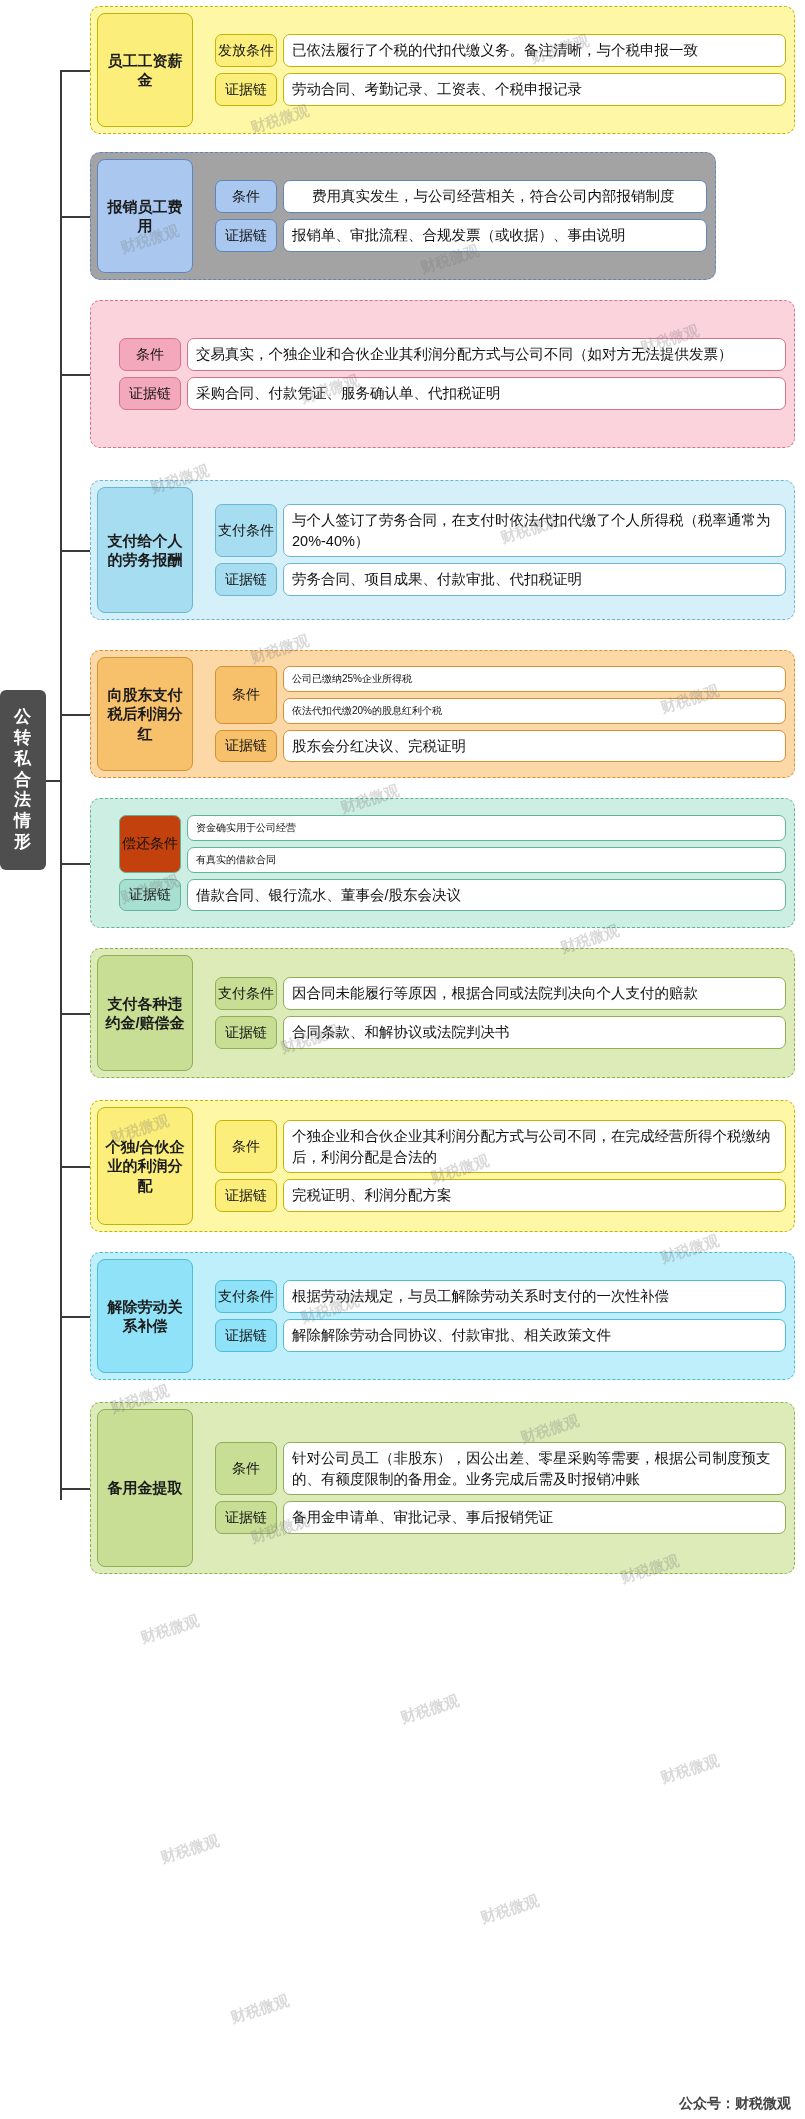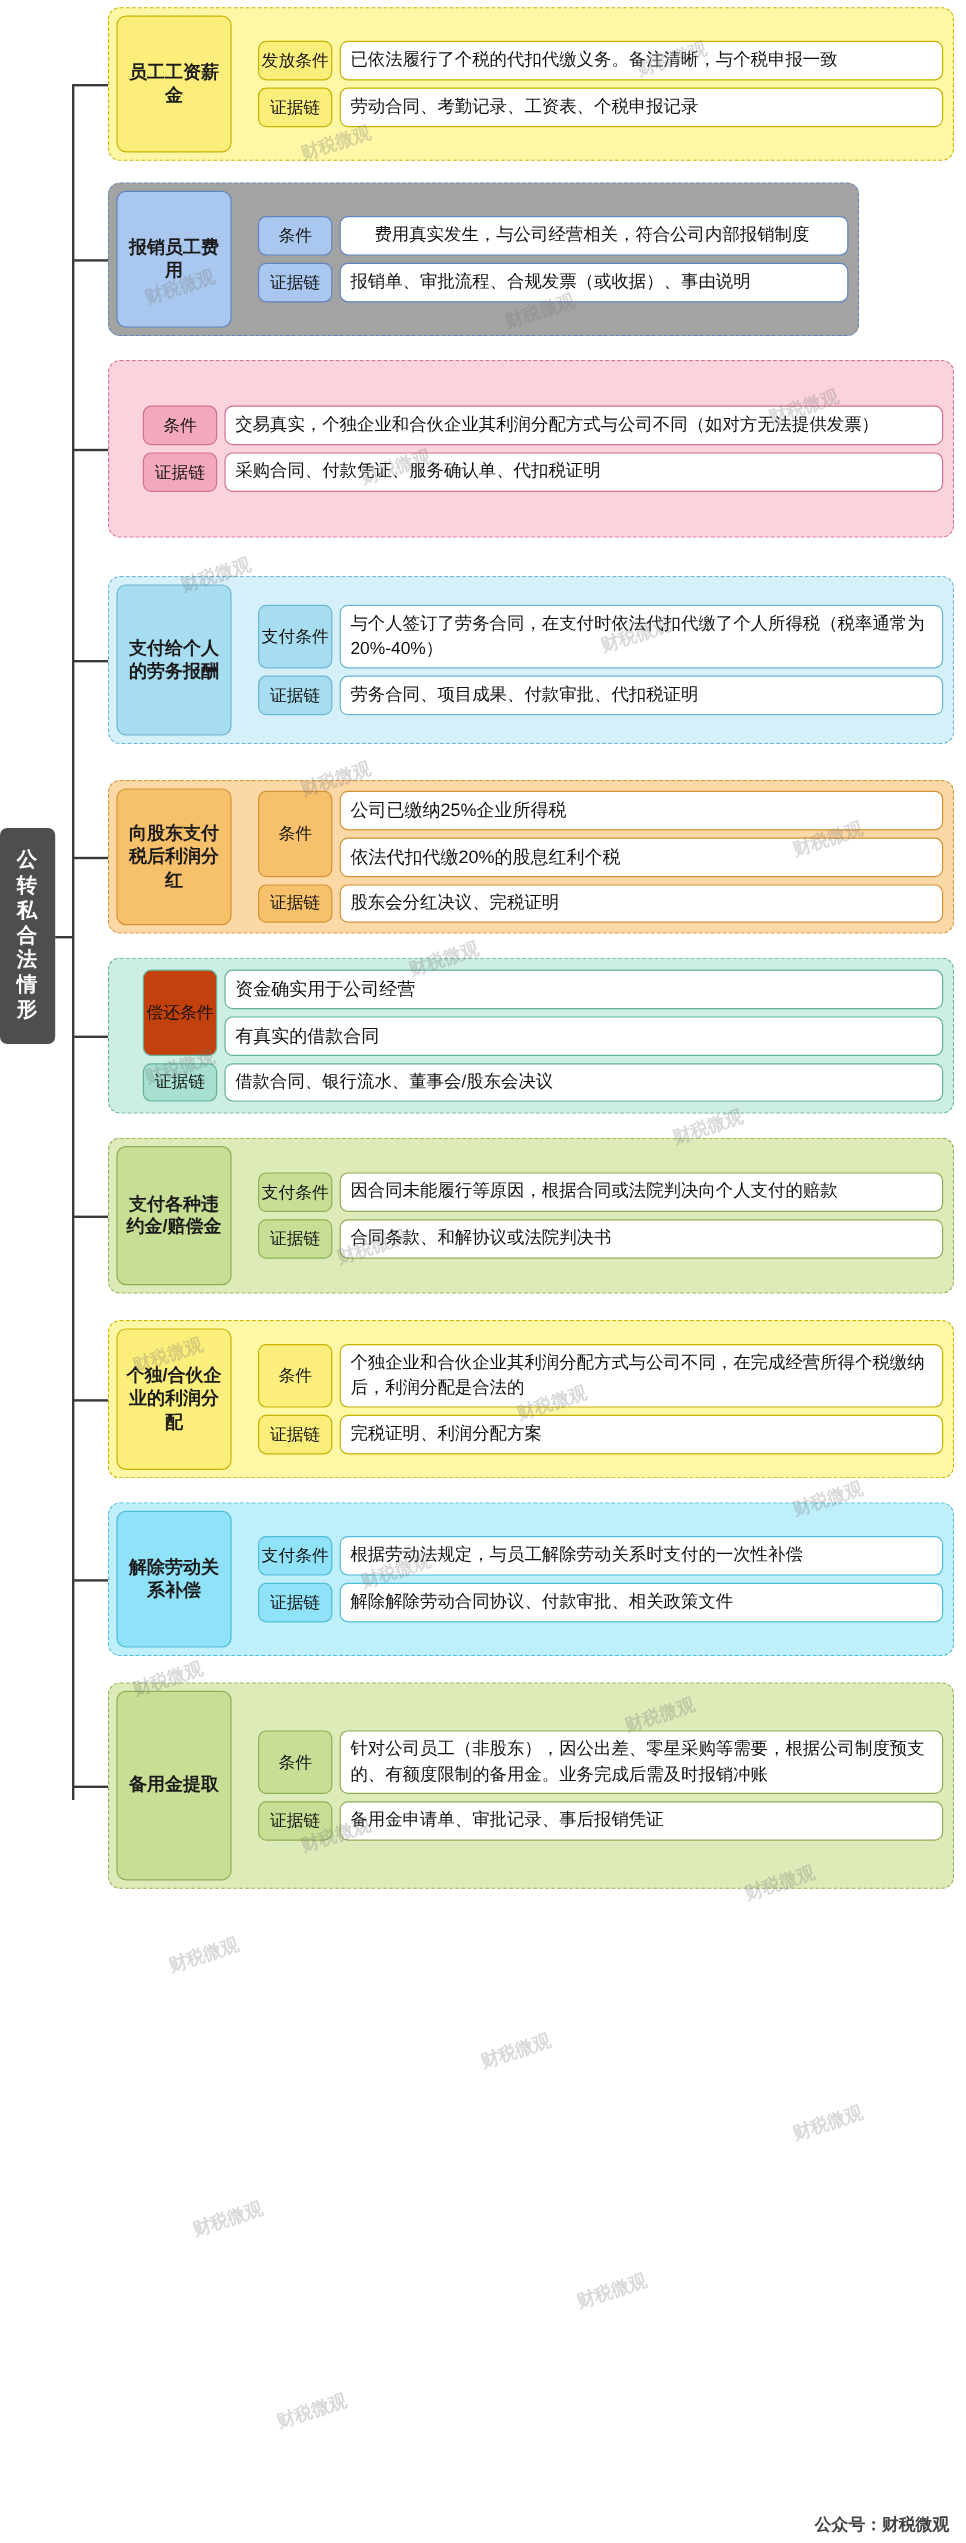--- a/index.html
+++ b/index.html
@@ -156,21 +156,21 @@
     align-items: stretch;
     gap: 0;
     padding: 0;
     border: none;
     background: transparent;
   }
   .subline {
     border-radius: 7px;
     border: 1px solid rgba(0,0,0,0.45);
     background: #ffffff;
-    font-size: 15px;
+    font-size: 10px;
     color: #111;
     line-height: 1.4;
     padding: 5px 8px;
     box-sizing: border-box;
   }
   .subline + .subline { margin-top: 6px; }
 
   
   .wm {
     position: absolute;

